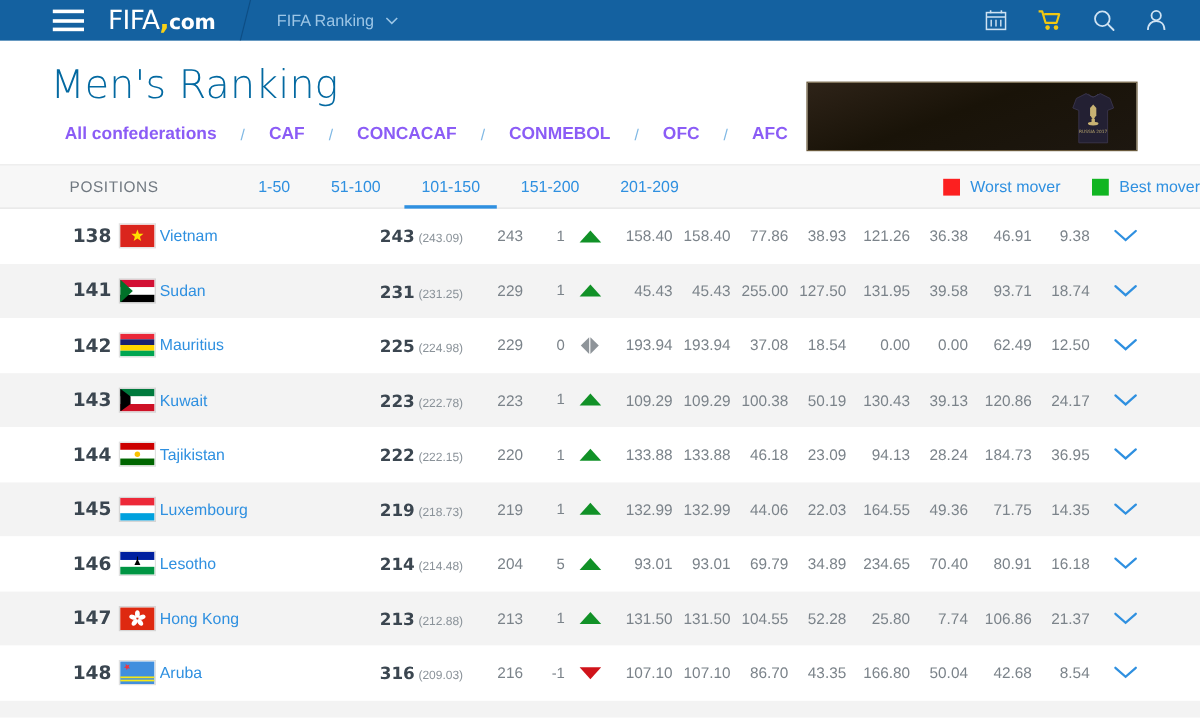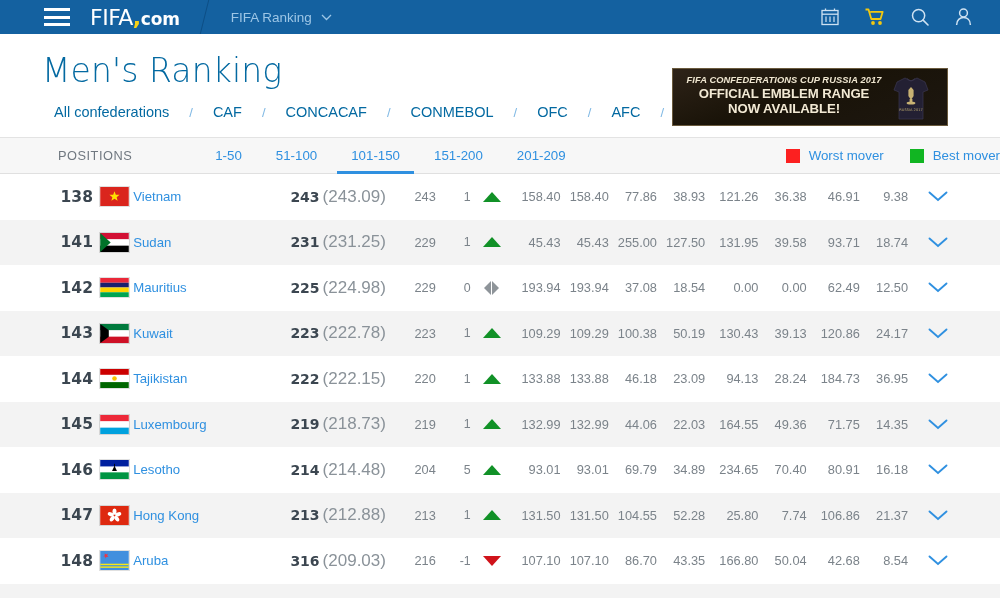--- a/index.html
+++ b/index.html
@@ -99,21 +99,21 @@
     position: absolute; right: 8px; top: 4px;
     width: 56px; height: 50px;
   }
 
   
   .conf-nav {
     display: flex; align-items: center;
     padding-left: 54px; height: 32px;
     font-size: 14.5px;
   }
-  .conf-link { color: #0369a1; cursor: pointer; white-space: nowrap; }
+  .conf-link { color: #8b5cf6; cursor: pointer; white-space: nowrap; font-weight: bold; }
   .conf-sep  { color: #7fb8e4; margin: 0 20px; font-size: 13px; }
 
   .sep-line { height: 1px; background: #e3e3e3; margin-top: 9px; }
 
   
   .tabbar {
     position: relative;
     height: 36px;
     background: #f7f7f7;
     border-bottom: 1px solid #e0e0e0;
@@ -163,21 +163,21 @@
   }
   .c-team {
     width: 186px; font-size: 13.2px; color: #2f90e0; cursor: pointer;
     overflow: hidden; white-space: nowrap;
   }
   .c-points {
     width: 118px; text-align: right;
     white-space: nowrap; font-family: "DejaVu Sans", sans-serif;
   }
   .pts-main { font-size: 14px; font-weight: bold; color: #3b4650; }
-  .pts-dec  { font-size: 17px; color: #8a9299; margin-left: 3px;
+  .pts-dec  { font-size: 10px; color: #8a9299; margin-left: 3px;
               font-family: "Liberation Sans", sans-serif; }
   .c-prev {
     width: 60px; text-align: right;
     font-size: 12.8px; color: #7b838a;
   }
   .c-change {
     width: 42px; text-align: right;
     font-size: 12.4px; color: #7b838a;
   }
   .c-arrow { width: 50px; display: flex; justify-content: center; align-items: center; }
@@ -256,25 +256,20 @@
   </div>
 </div>
 
 <div class="page">
 
   <div class="title-row">
     <div class="page-title">Men's Ranking</div>
   </div>
 
   <div class="ad-banner">
-    <div class="ad-text">
-      <div class="ad-l1">FIFA CONFEDERATIONS CUP RUSSIA 2017</div>
-      <div class="ad-l2">OFFICIAL EMBLEM RANGE</div>
-      <div class="ad-l3">NOW AVAILABLE!</div>
-    </div>
     <svg class="ad-shirt" viewBox="0 0 56 50">
       <path d="M14 9 L22 5 L28 8 L34 5 L42 9 L45 17 L40 19 L40 46 L16 46 L16 19 L11 17 Z" fill="#232033" stroke="#3b3750" stroke-width="0.7"></path>
       <path d="M24 5.5 Q28 10 32 5.5" fill="none" stroke="#3b3750" stroke-width="0.8"></path>
       <path d="M28 14 L30.6 17 L30.6 23 L28 27 L25.4 23 L25.4 17 Z" fill="#c8b273"></path>
       <ellipse cx="28" cy="30" rx="4.4" ry="1.6" fill="#c8b273"></ellipse>
       <rect x="26.6" y="26" width="2.8" height="4" fill="#c8b273"></rect>
       <text x="28" y="38" font-size="3.6" fill="#b7a56c" text-anchor="middle" font-family="DejaVu Sans, sans-serif">RUSSIA 2017</text>
     </svg>
   </div>
 

